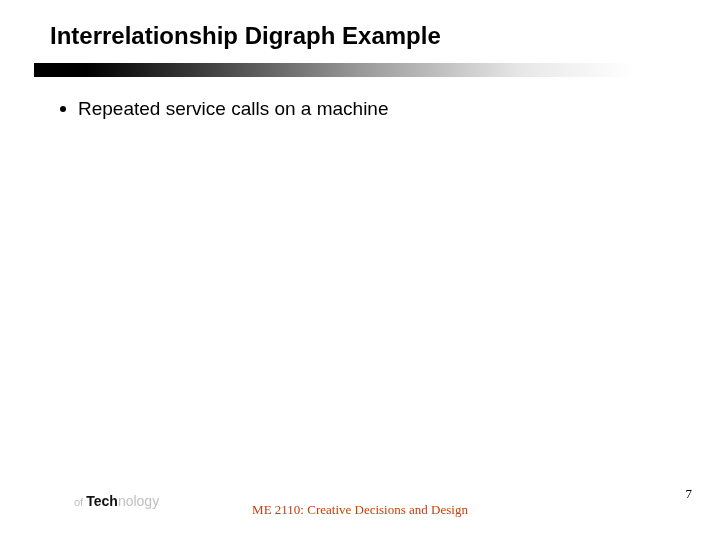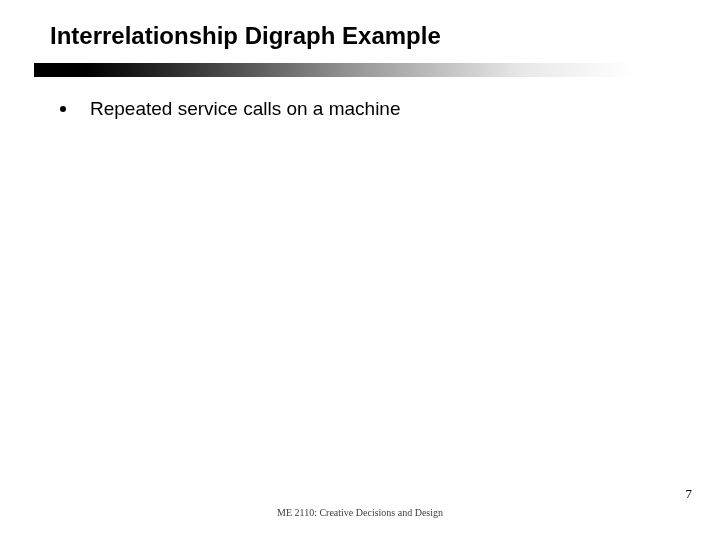--- a/index.html
+++ b/index.html
@@ -27,42 +27,42 @@
       width: 652px;
       height: 14px;
       background: linear-gradient(to right, #000 0%, #000 8%, #3a3a3a 25%, #999 50%, #e8e8e8 75%, #fff 92%);
     }
     .bullet-row {
       position: absolute;
       top: 98px;
       left: 60px;
       display: flex;
       align-items: center;
-      gap: 24px;
+      gap: 12px;
       justify-content: flex-end;
     }
     .bullet-dot {
       width: 6px;
       height: 6px;
       background: #000;
       border-radius: 50%;
       flex-shrink: 0;
     }
     .bullet-text {
       font-size: 19px;
       color: #000;
     }
     .footer-course {
       position: absolute;
       bottom: 22px;
       left: 50%;
       transform: translateX(-50%);
       font-family: "Times New Roman", Times, serif;
-      font-size: 10px;
-      color: #404040;
+      font-size: 13px;
+      color: #c2410c;
     }
     .page-number {
       position: absolute;
       bottom: 38px;
       right: 28px;
       font-family: "Times New Roman", Times, serif;
       font-size: 13px;
       color: #000;
     }
     .logo {
@@ -115,17 +115,20 @@
 <div class="title">Interrelationship Digraph Example</div>
 
 <div class="divider"></div>
 
 <div class="bullet-row">
   <div class="bullet-dot"></div>
   <div class="bullet-text">Repeated service calls on a machine</div>
 </div>
 
 <div class="logo">
+  <div class="logo-line2">
+    <span class="logo-of">of </span><span class="logo-tech">Tech</span><span class="logo-nology">nology</span>
+  </div>
 </div>
 
 <div class="footer-course">ME 2110: Creative Decisions and Design</div>
 
 <div class="page-number">7</div>
 
 </body></html>

